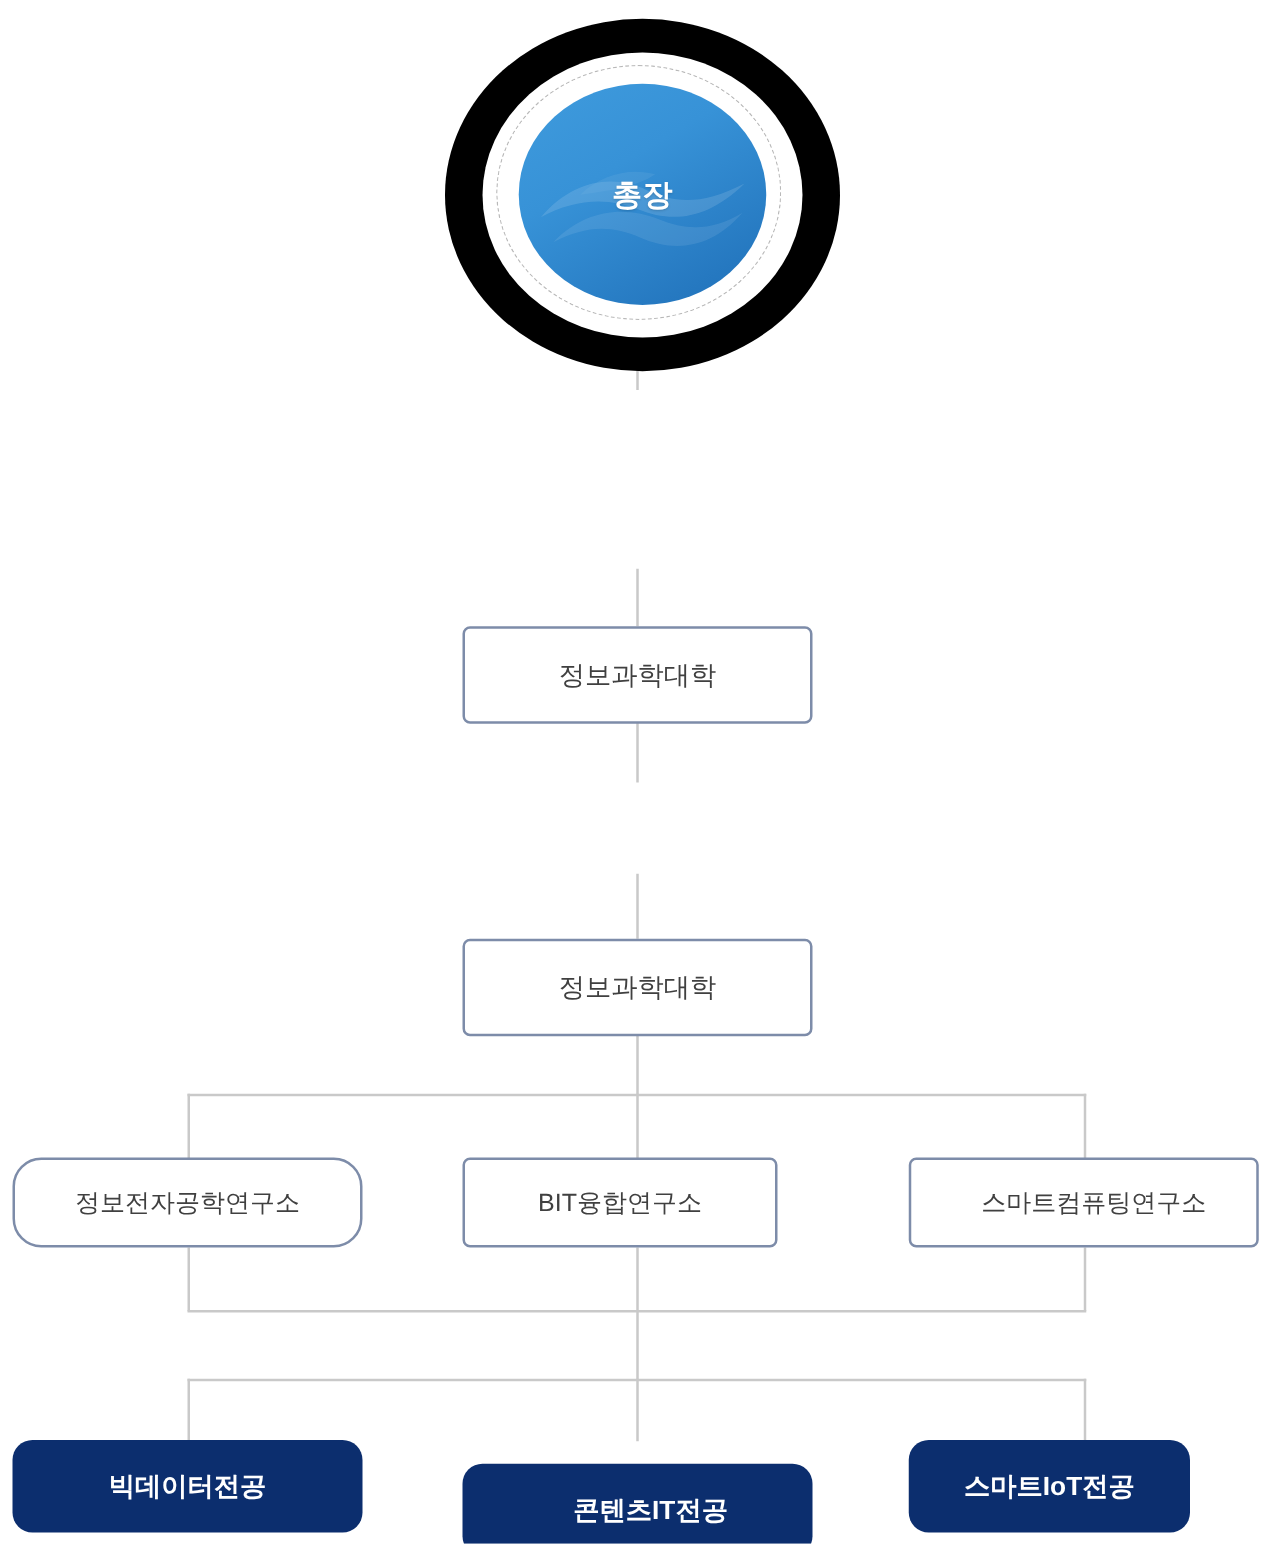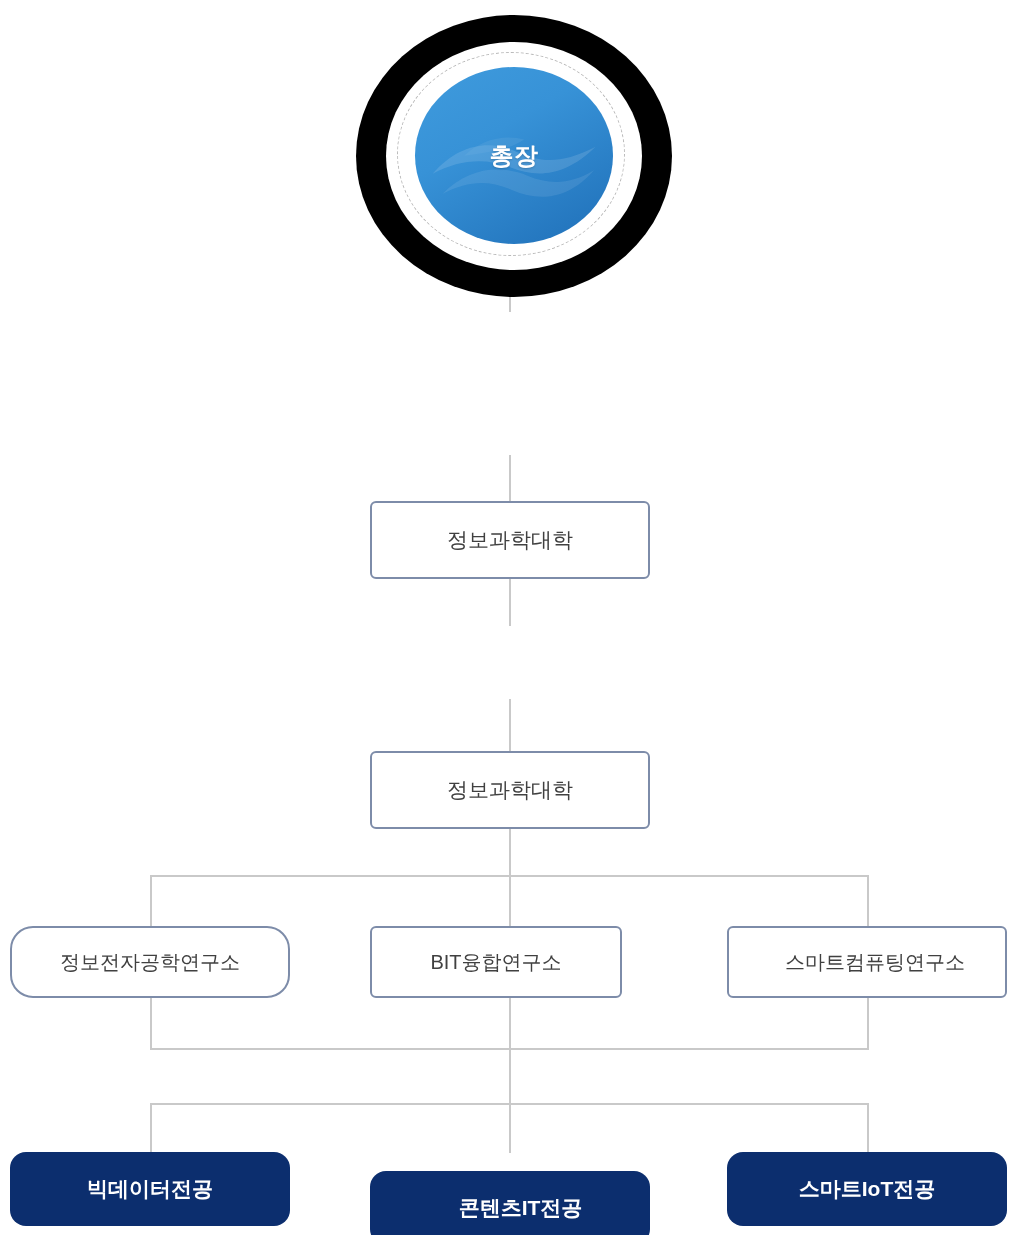--- a/index.html
+++ b/index.html
@@ -149,21 +149,21 @@
     display: flex;
     align-items: center;
     justify-content: center;
     color: #ffffff;
     font-size: 21px;
     font-weight: bold;
     height: 74px;
   }
   .major-left  { left: 10px;  width: 280px; }
   .major-mid   { left: 370px; width: 280px; }
-  .major-right { left: 727px; width: 280px; }
+  .major-right { left: 727px; width: 225px; }
 </style>
 </head>
 <body>
 
 <div id="org-chart">
 
   <div class="vline" style="left:509px; top:270px; height:42px;"></div>
 
   <div class="vline" style="left:509px; top:455px; height:46px;"></div>
 

